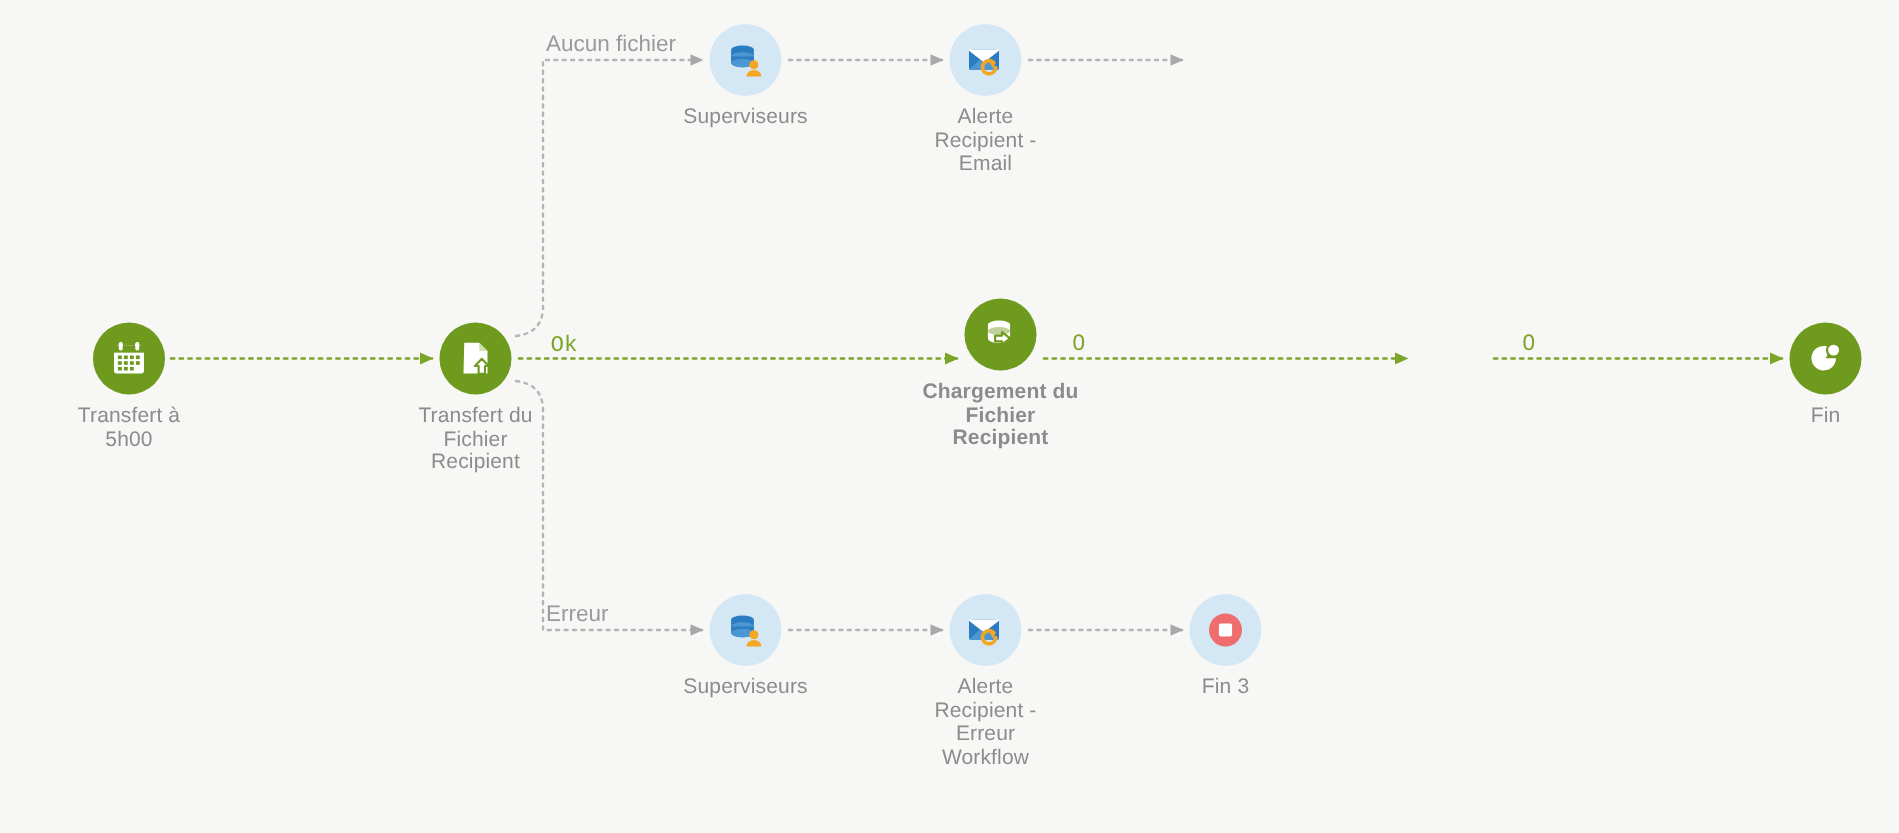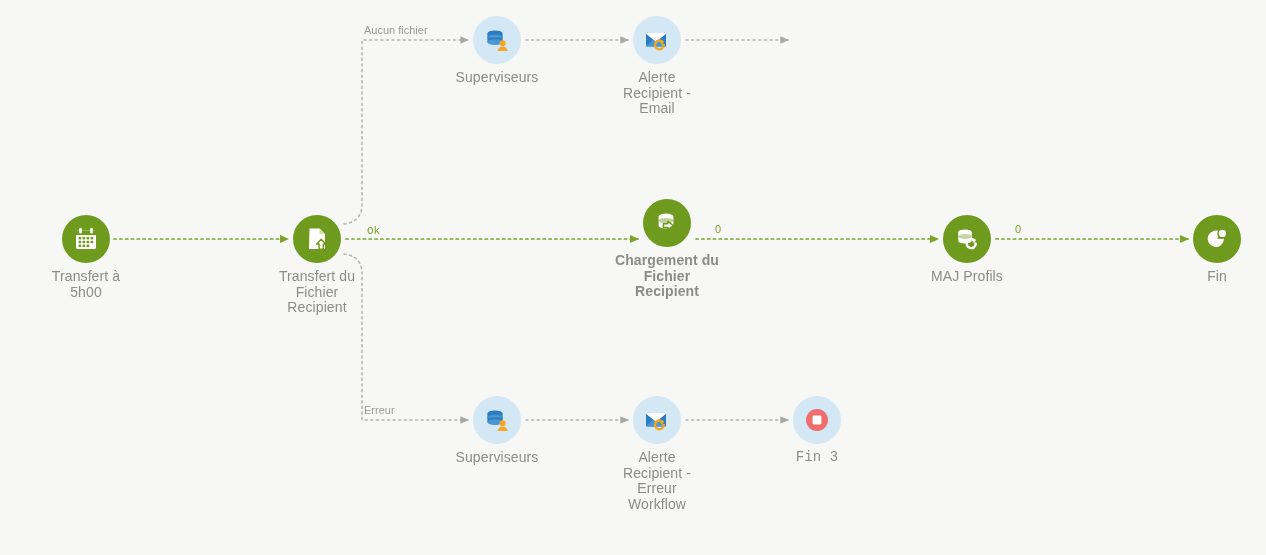--- a/index.html
+++ b/index.html
@@ -64,21 +64,21 @@
     letter-spacing: 0.1px;
     white-space: pre-line;
   }
   .node.green .label {
     color: #8c8c8c;
   }
 
   
   .edge-label {
     position: absolute;
-    font-size: 11px;
+    font-size: 15px;
     line-height: 14px;
     white-space: nowrap;
     pointer-events: none;
   }
   .edge-label.green {
     color: #7ba428;
   }
   .edge-label.grey {
     color: #9a9a9a;
   }
@@ -231,36 +231,20 @@
           <ellipse cx="12" cy="10.6" rx="7.4" ry="2.6" fill="#6e9a1e" opacity="0.45"></ellipse>
           <path d="M19.4 15.6 l-5.4 4.2 v-2.3 h-4.6 v-3.8 h4.6 v-2.3 z" fill="#ffffff" stroke="#6e9a1e" stroke-width="1.5" stroke-linejoin="round"></path>
         </svg>
       </span>
     </div>
     <div class="label">Chargement du
 Fichier
 Recipient</div>
   </div>
 
-  <div class="node green" style="left:967px; top:215px;">
-    <div class="bubble">
-      <span>
-        <svg width="26" height="26" viewBox="0 0 26 26">
-          <ellipse cx="11" cy="6.2" rx="6.8" ry="2.6" fill="#ffffff"></ellipse>
-          <path d="M4.2 6.2 v8.6 a6.8 2.6 0 0 0 13.6 0 v-8.6 z" fill="#ffffff"></path>
-          <ellipse cx="11" cy="10.4" rx="6.8" ry="2.5" fill="#6e9a1e" opacity="0.4"></ellipse>
-          <g transform="translate(12.4,12.4)">
-            <path d="M 9.4 5.2 A 4.6 4.6 0 1 1 8.0 1.8" fill="none" stroke="#ffffff" stroke-width="2.4" stroke-linecap="round"></path>
-            <path d="M 4.8 0.6 L 9.4 1.4 L 8.0 5.6 z" fill="#ffffff"></path>
-          </g>
-        </svg>
-      </span>
-    </div>
-    <div class="label">MAJ Profils</div>
-  </div>
 
   <div class="node green" style="left:1217px; top:215px;">
     <div class="bubble">
       <span>
         <svg width="26" height="26" viewBox="0 0 26 26">
           <path d="M16.4 6.0 A 8.2 8.2 0 1 0 20.0 12.8 L 13.2 12.8 z" fill="#ffffff"></path>
           <circle cx="18.4" cy="7.4" r="4.4" fill="#ffffff" stroke="#6e9a1e" stroke-width="1.5"></circle>
         </svg>
       </span>
     </div>
@@ -298,21 +282,21 @@
           </g>
         </svg>
       </span>
     </div>
     <div class="label">Alerte
 Recipient -
 Erreur
 Workflow</div>
   </div>
 
-  <div class="node blue" style="left:817px; top:396px;font-family:Liberation Mono, monospace;">
+  <div class="node blue" style="left:817px; top:396px;">
     <div class="bubble">
       <span>
         <svg width="26" height="26" viewBox="0 0 26 26">
           <circle cx="13" cy="13" r="11" fill="#ef6d6d"></circle>
           <rect x="8.6" y="8.6" width="8.8" height="8.8" rx="1.4" fill="#ffffff"></rect>
         </svg>
       </span>
     </div>
     <div class="label">Fin 3</div>
   </div>

